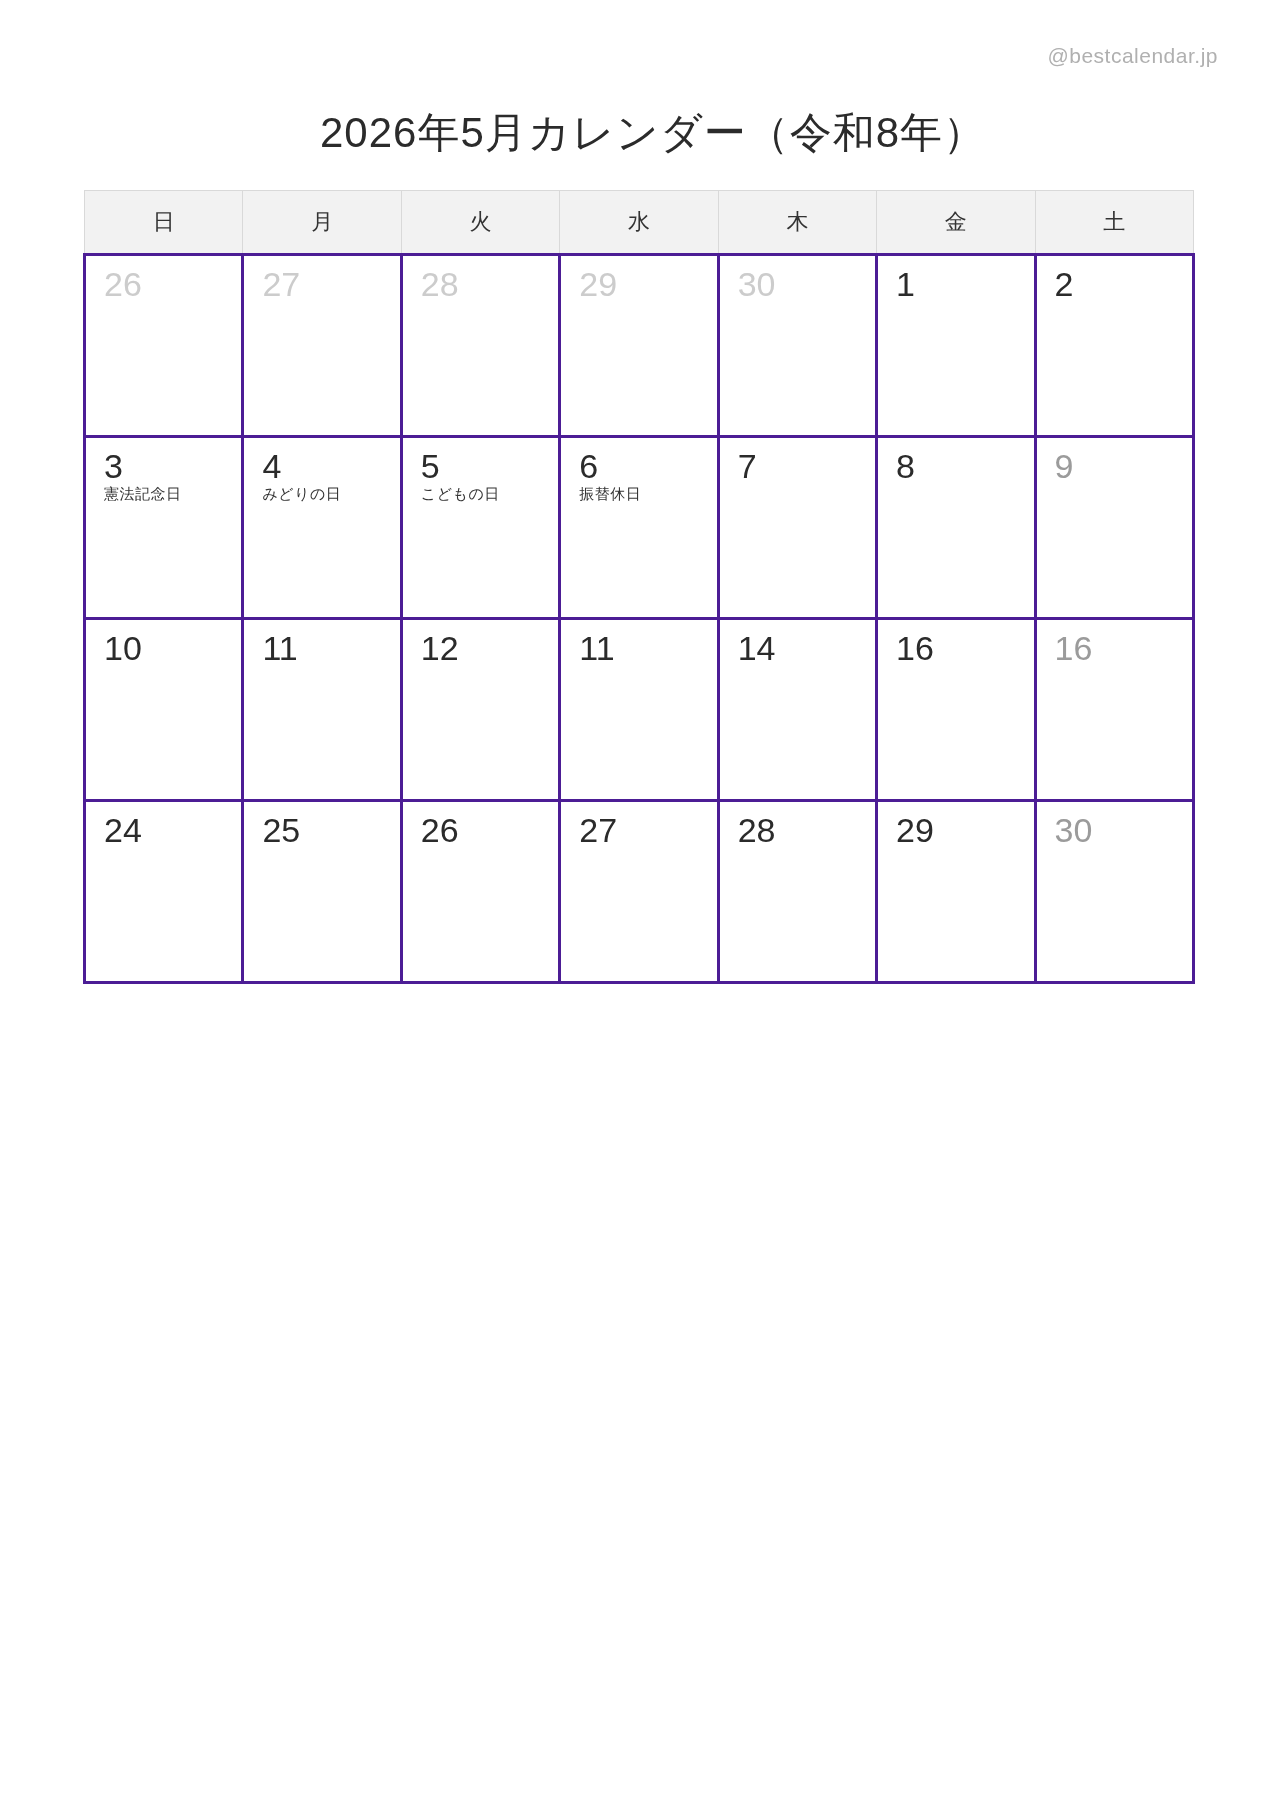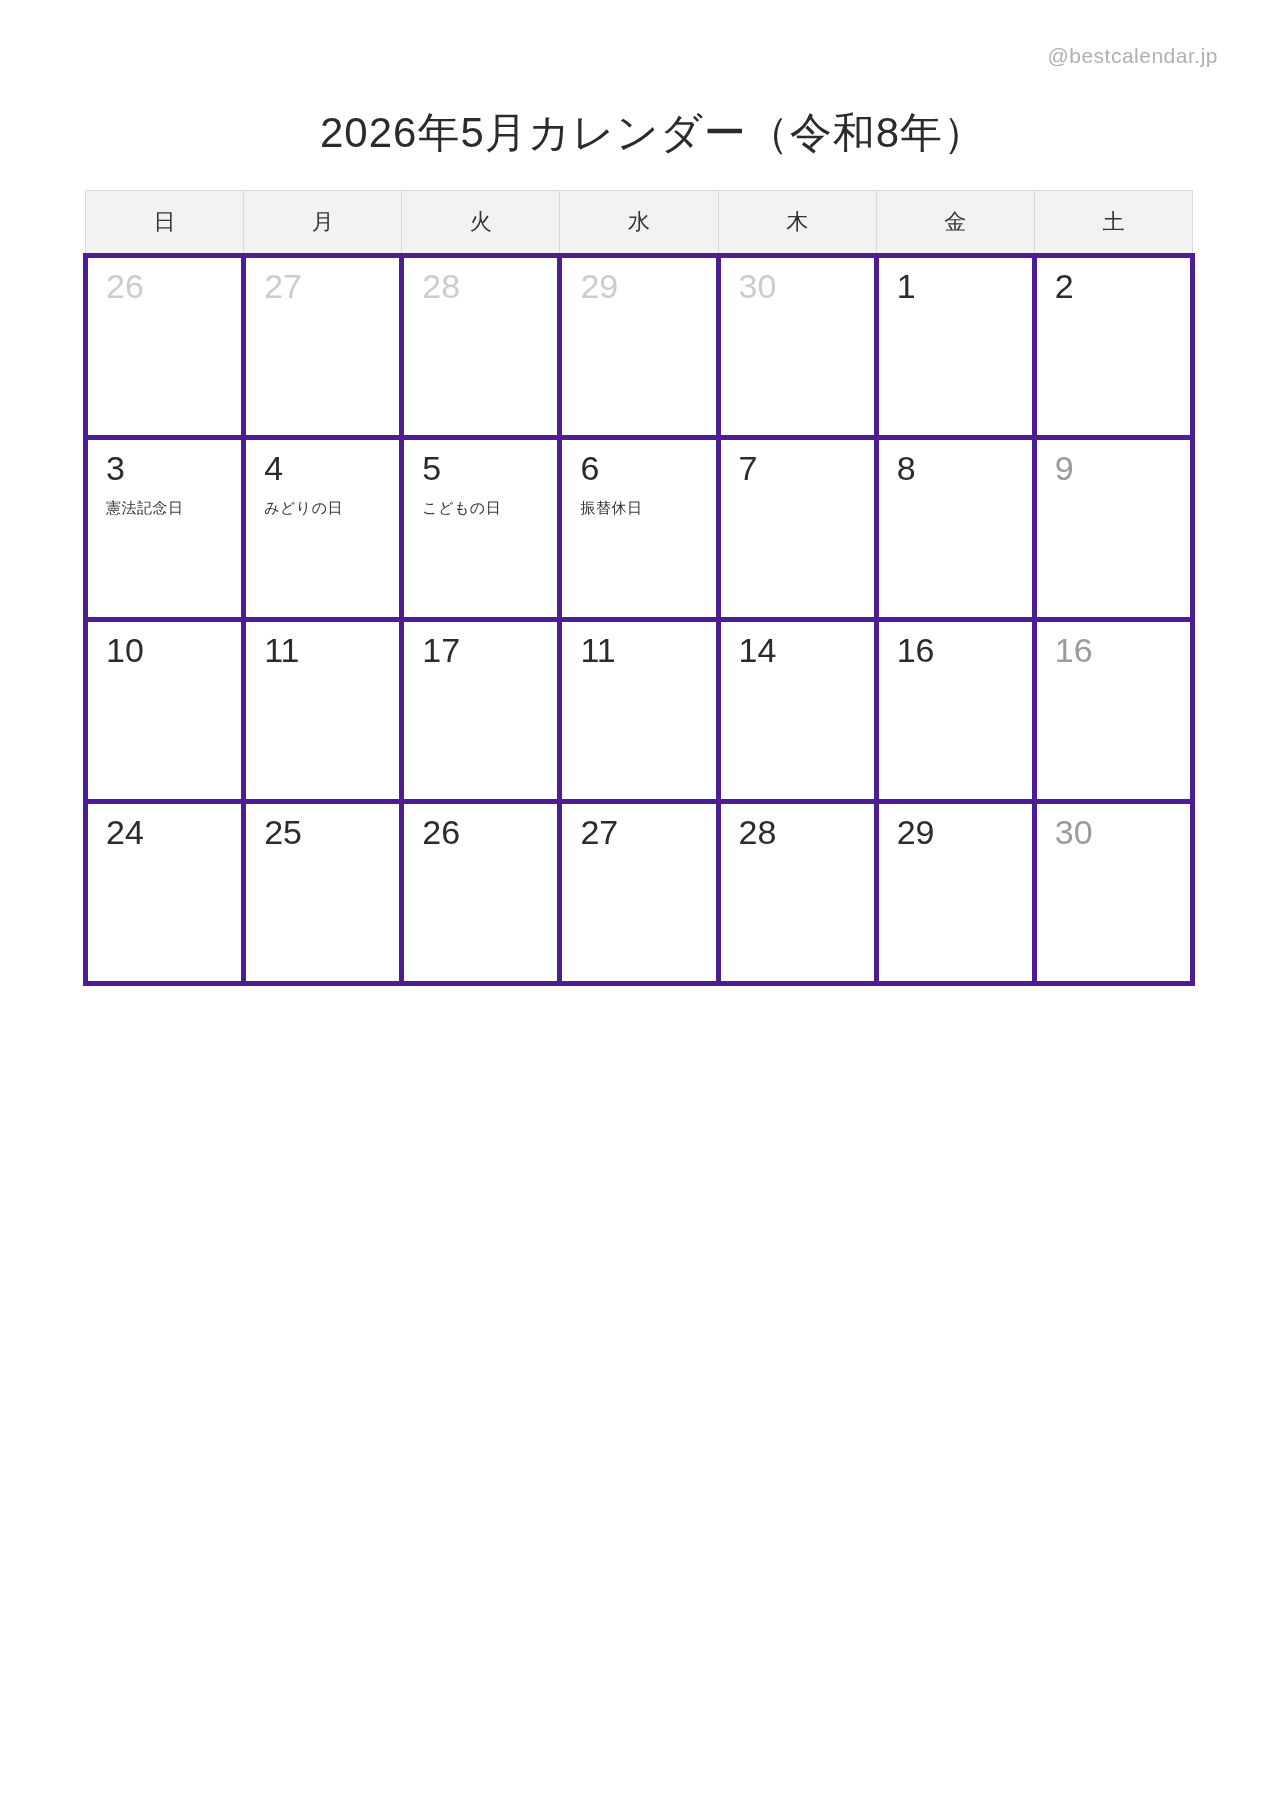--- a/index.html
+++ b/index.html
@@ -52,41 +52,40 @@
     background: #f2f2f2;
     border: 1px solid #d9d9d9;
     font-size: 22px;
     font-weight: 400;
     color: #333333;
     text-align: center;
     vertical-align: middle;
   }
   .calendar td {
     height: 182px;
-    border: 5px solid #4c1d95;
+    border: 3px solid #4c1d95;
     vertical-align: top;
     padding: 10px 0 0 18px;
     box-sizing: border-box;
   }
   .daynum {
     font-size: 34px;
     line-height: 1.1;
     color: #2b2b2b;
     font-weight: 400;
     display: block;
   }
   td.other .daynum {
     color: #cccccc;
   }
   td.muted .daynum {
     color: #9b9b9b;
   }
   .holiday {
     display: block;
-    margin-top: 12px;
     font-size: 15px;
     color: #333333;
     line-height: 1.2;
     letter-spacing: 0.5px;
   }
 </style>
 </head>
 <body>
 
 <div class="page">
@@ -159,21 +158,21 @@
           </td>
         </tr>
         <tr>
           <td class="">
             <span class="daynum">10</span>
           </td>
           <td class="">
             <span class="daynum">11</span>
           </td>
           <td class="">
-            <span class="daynum">17</span>
+            <span class="daynum">12</span>
           </td>
           <td class="">
             <span class="daynum">11</span>
           </td>
           <td class="">
             <span class="daynum">14</span>
           </td>
           <td class="">
             <span class="daynum">16</span>
           </td>

